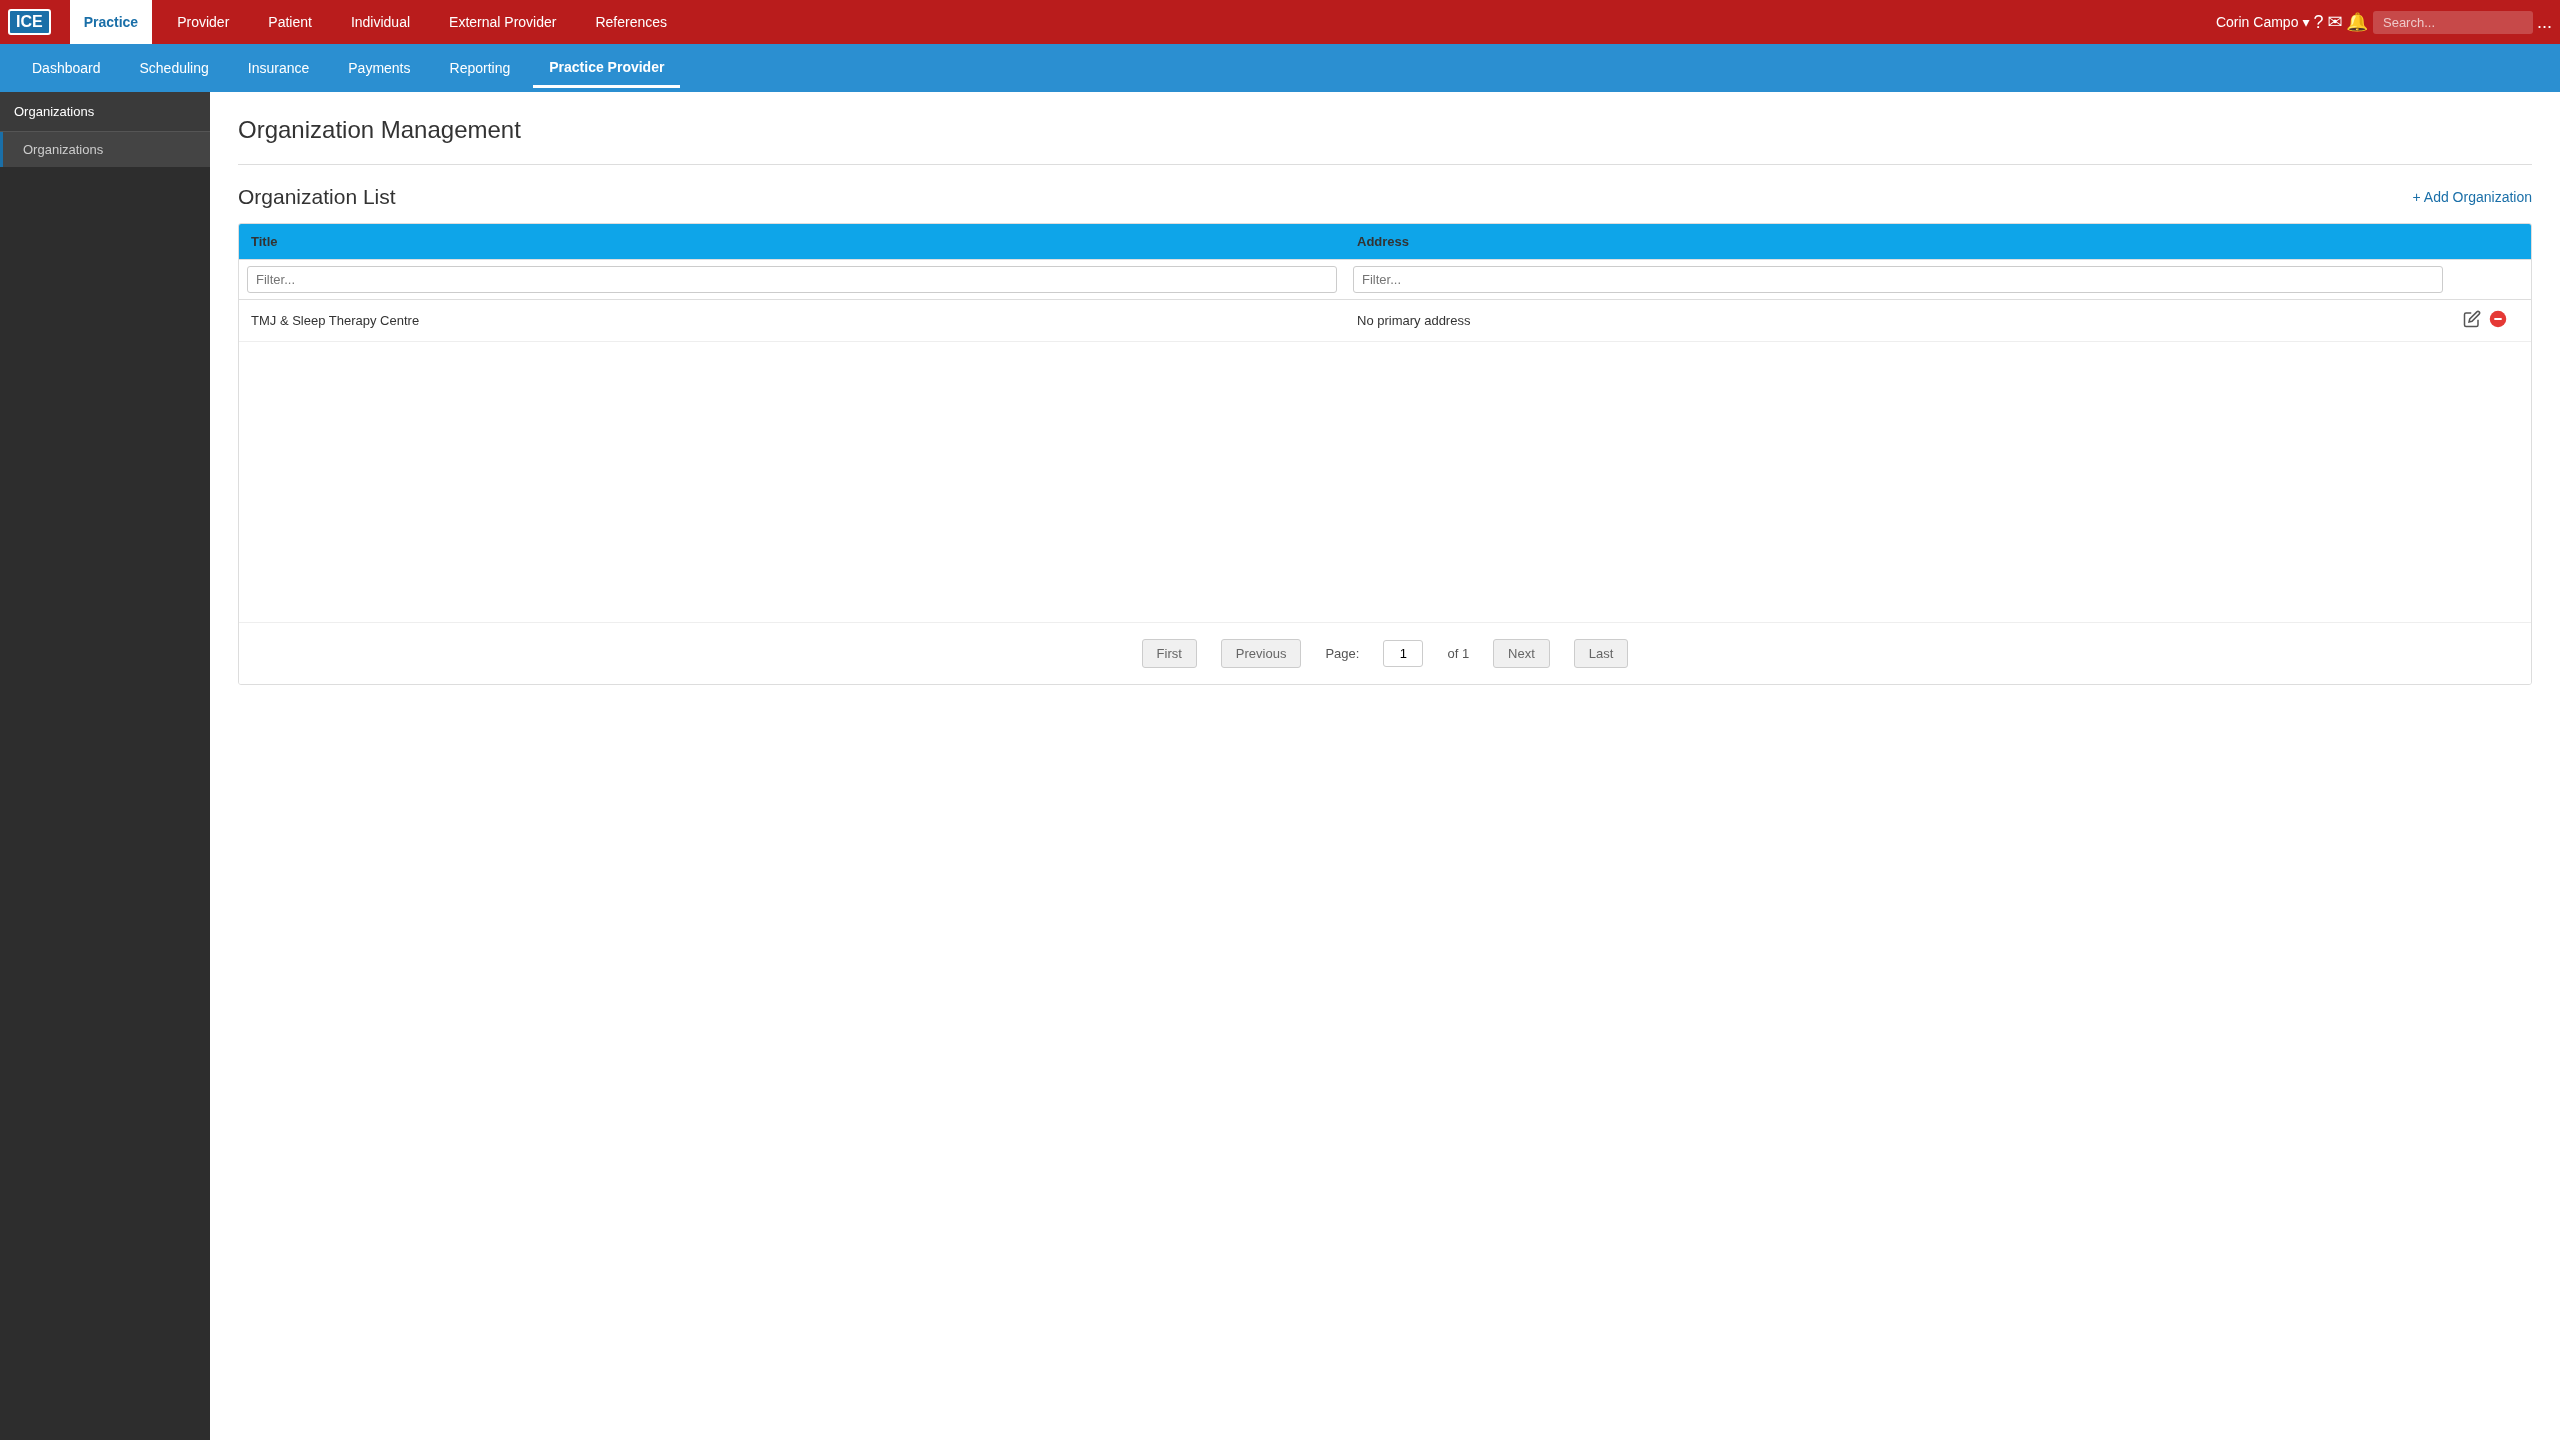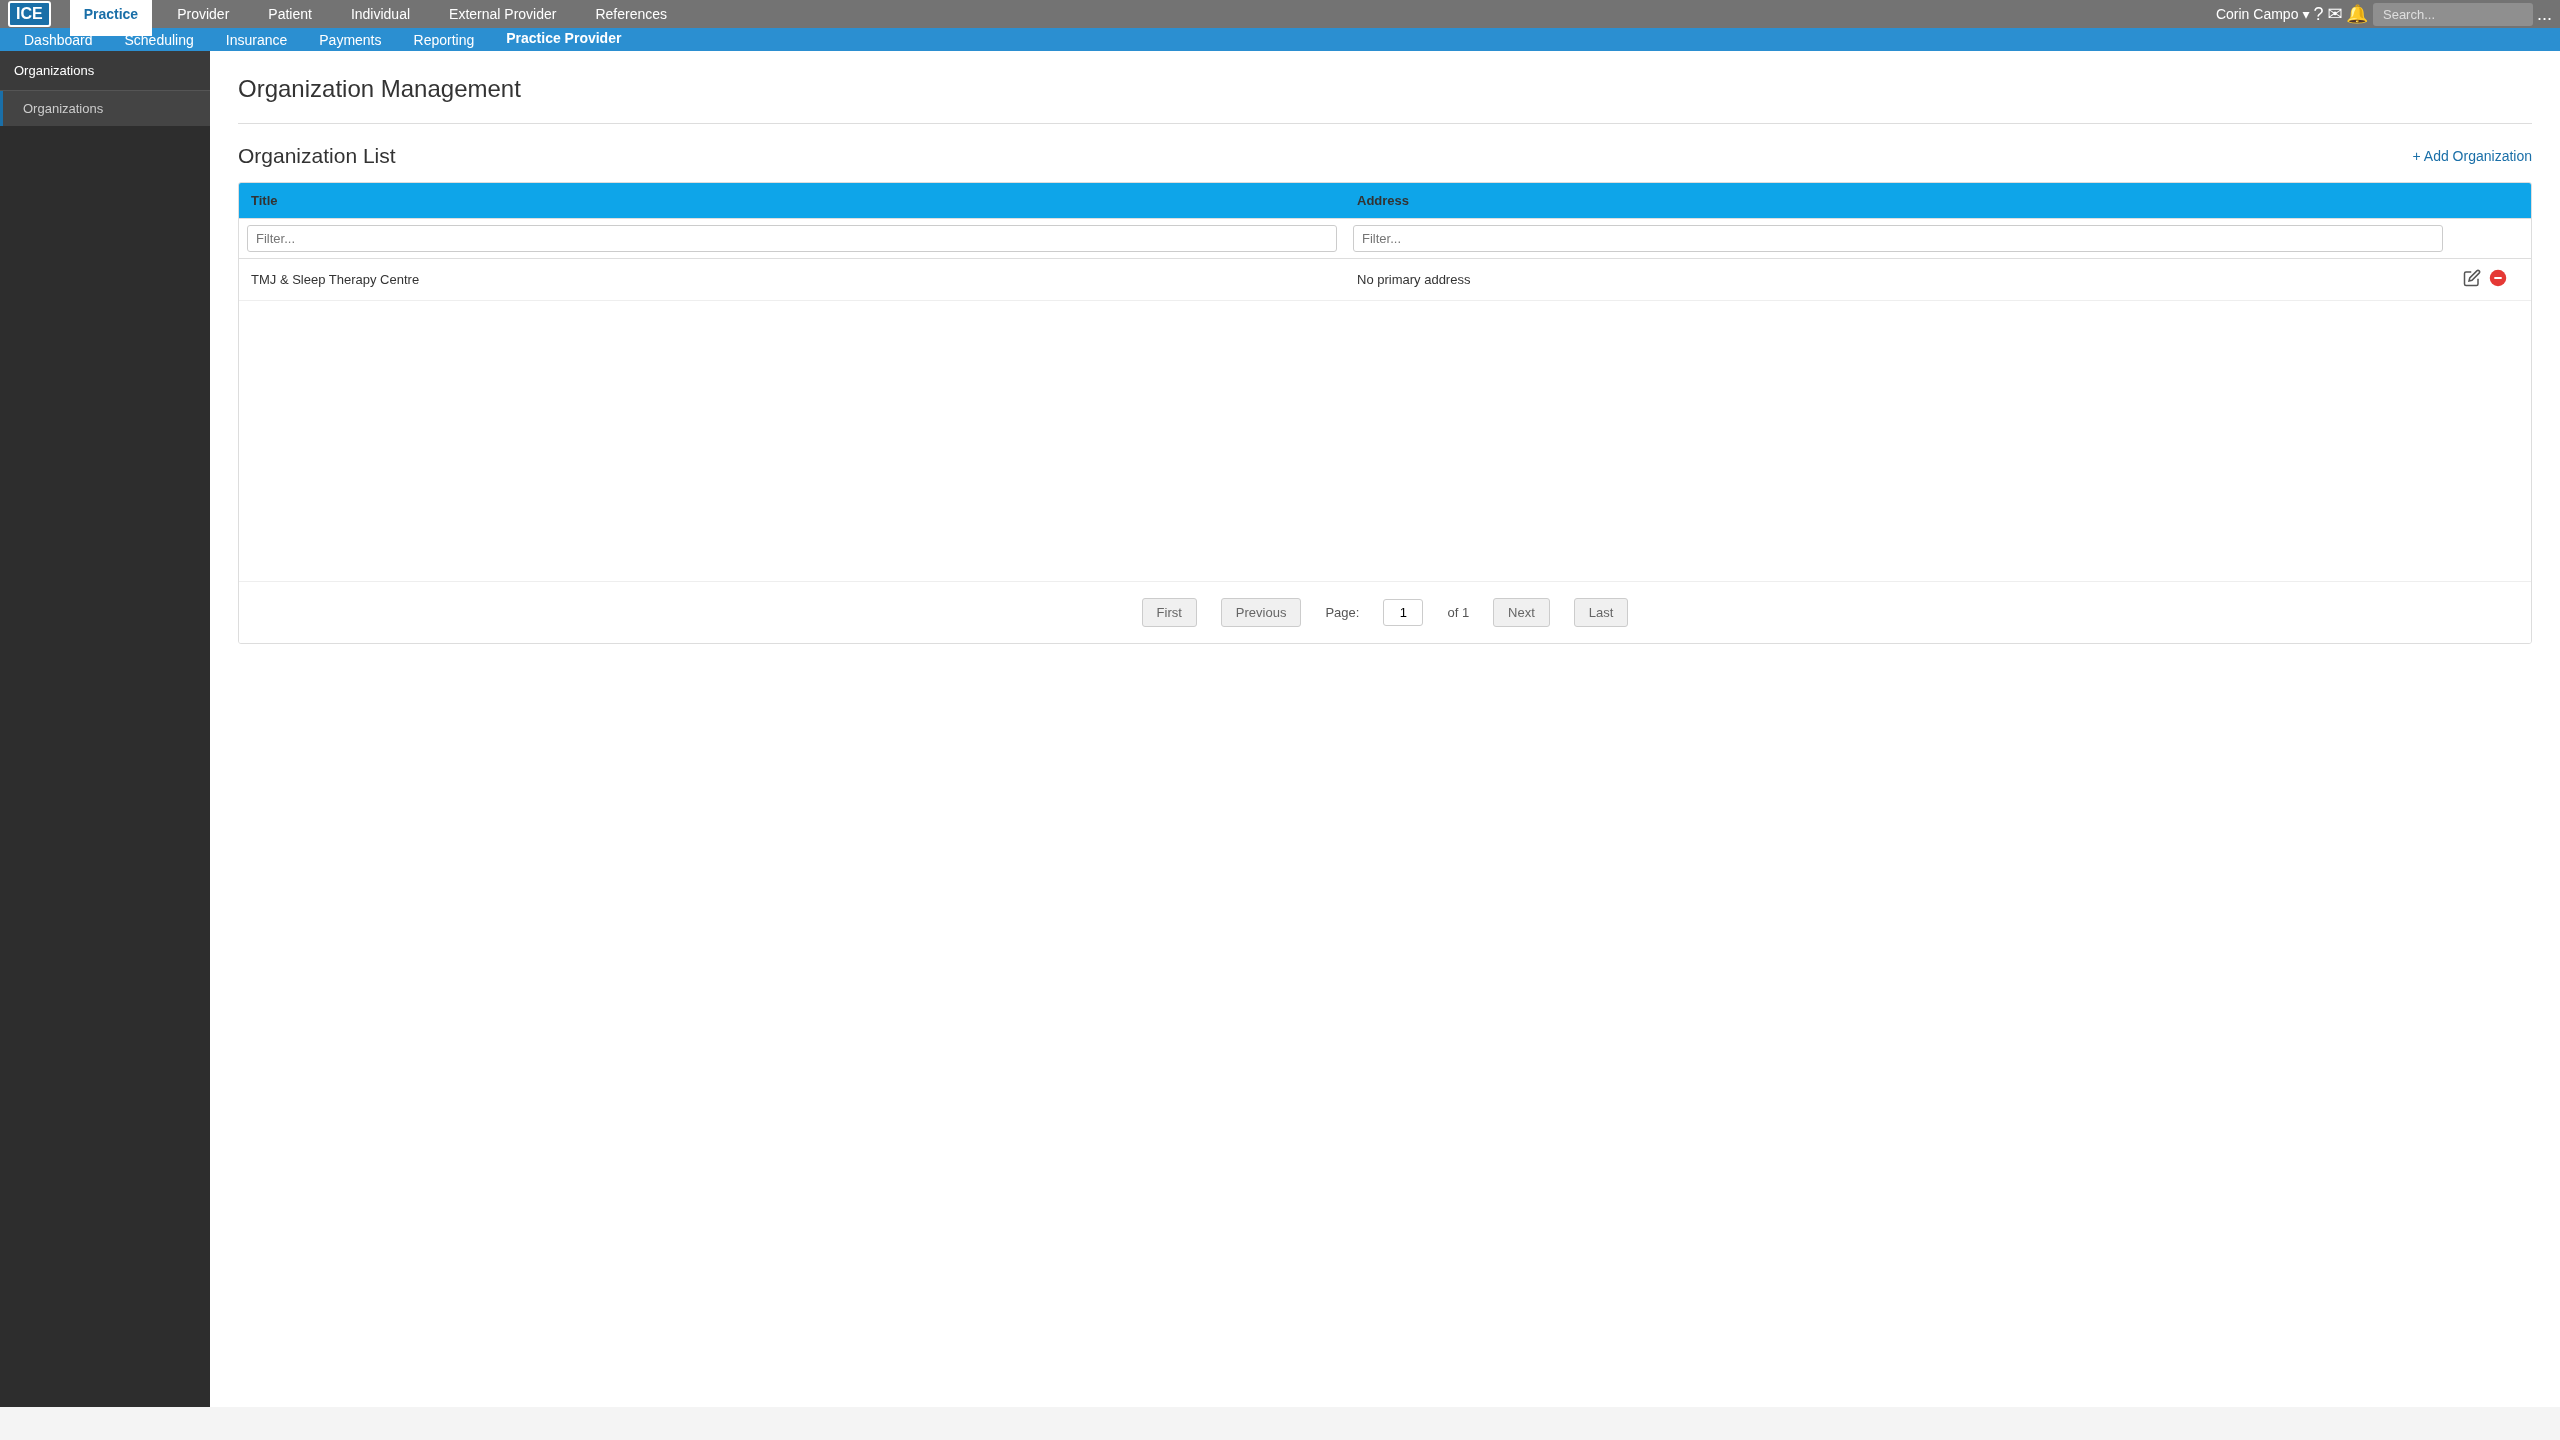--- a/index.html
+++ b/index.html
@@ -1,23 +1,23 @@
 <!DOCTYPE html>
 <html><head>
   <meta charset="utf-8">
   <style>
     * { box-sizing: border-box; margin: 0; padding: 0; }
     body { font-family: Arial, sans-serif; font-size: 14px; color: #333; background: #f4f4f4; }
 
     
     .top-nav {
-      background: #737373;
-      display: flex;
-      align-items: center;
-      height: 28px;
+      background: #b91c1c;
+      display: flex;
+      align-items: center;
+      height: 44px;
       padding: 0 8px;
     }
     .logo {
       background: #1a6fa8;
       border: 2px solid white;
       color: white;
       font-weight: bold;
       font-size: 16px;
       padding: 2px 6px;
       margin-right: 8px;
@@ -72,22 +72,23 @@
       font-size: 13px;
       width: 160px;
     }
     .search-box::placeholder { color: rgba(255,255,255,0.7); }
 
     
     .sub-nav {
       background: #2b8fd1;
       display: flex;
       align-items: center;
-      height: 23px;
-      padding: 0 8px;
+      height: 48px;
+      padding: 0 16px;
+      gap: 7px;
     }
     .sub-nav-item {
       color: white;
       padding: 0 16px;
       height: 40px;
       display: flex;
       align-items: center;
       cursor: pointer;
       font-size: 14px;
       white-space: nowrap;

